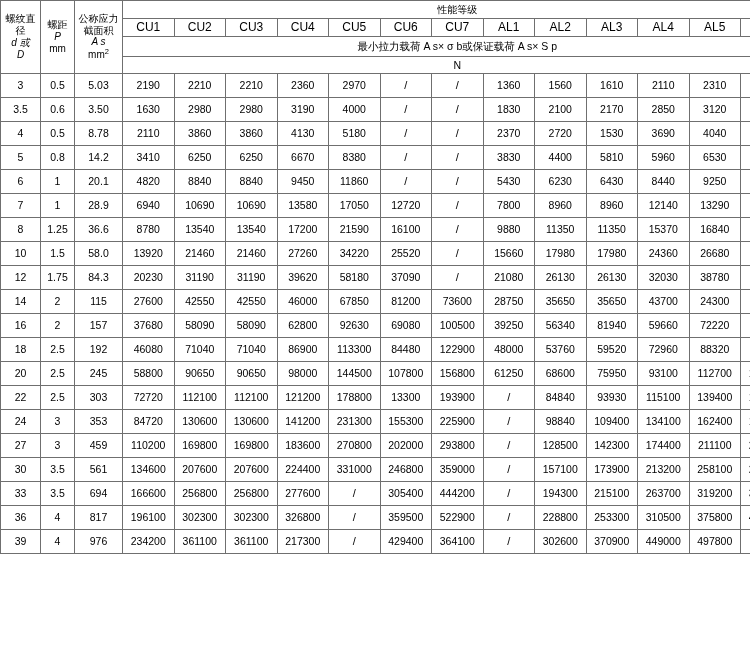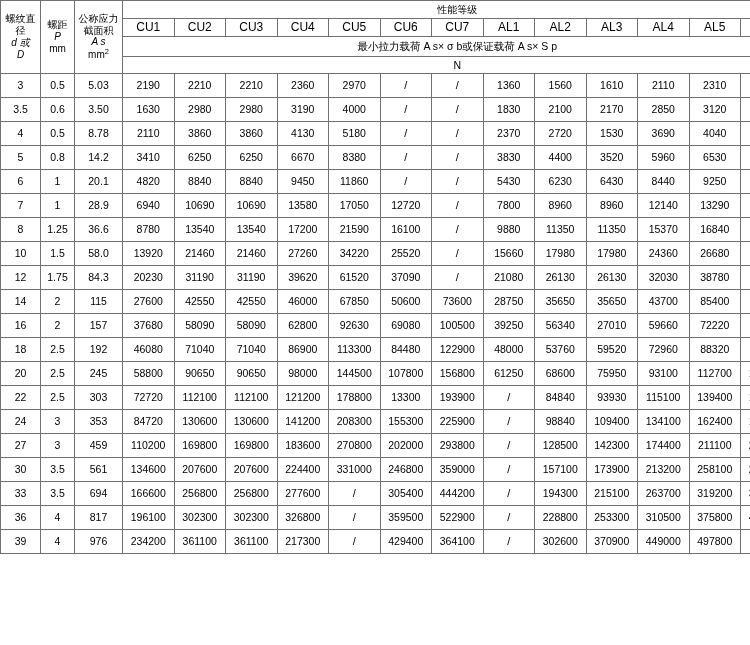--- a/index.html
+++ b/index.html
@@ -221,21 +221,21 @@
           <td>14.2</td>
           <td>3410</td>
           <td>6250</td>
           <td>6250</td>
           <td>6670</td>
           <td>8380</td>
           <td class="slash">/</td>
           <td class="slash">/</td>
           <td>3830</td>
           <td>4400</td>
-          <td>3520</td>
+          <td>5810</td>
           <td>5960</td>
           <td>6530</td>
           <td>7240</td>
         </tr>
         <tr>
           <td>6</td>
           <td>1</td>
           <td>20.1</td>
           <td>4820</td>
           <td>8840</td>
@@ -306,62 +306,62 @@
           <td>29580</td>
         </tr>
         <tr>
           <td>12</td>
           <td>1.75</td>
           <td>84.3</td>
           <td>20230</td>
           <td>31190</td>
           <td>31190</td>
           <td>39620</td>
-          <td>61520</td>
+          <td>58180</td>
           <td>37090</td>
           <td class="slash">/</td>
           <td>21080</td>
           <td>26130</td>
           <td>26130</td>
           <td>32030</td>
           <td>38780</td>
           <td>42990</td>
         </tr>
         <tr>
           <td>14</td>
           <td>2</td>
           <td>115</td>
           <td>27600</td>
           <td>42550</td>
           <td>42550</td>
           <td>46000</td>
           <td>67850</td>
-          <td>50600</td>
+          <td>81200</td>
           <td>73600</td>
           <td>28750</td>
           <td>35650</td>
           <td>35650</td>
           <td>43700</td>
-          <td>85400</td>
+          <td>24300</td>
           <td>58650</td>
         </tr>
         <tr>
           <td>16</td>
           <td>2</td>
           <td>157</td>
           <td>37680</td>
           <td>58090</td>
           <td>58090</td>
           <td>62800</td>
           <td>92630</td>
           <td>69080</td>
           <td>100500</td>
           <td>39250</td>
           <td>56340</td>
-          <td>27010</td>
+          <td>81940</td>
           <td>59660</td>
           <td>72220</td>
           <td>80070</td>
         </tr>
         <tr>
           <td>18</td>
           <td>2.5</td>
           <td>192</td>
           <td>46080</td>
           <td>71040</td>
@@ -414,21 +414,21 @@
           <td>154500</td>
         </tr>
         <tr>
           <td>24</td>
           <td>3</td>
           <td>353</td>
           <td>84720</td>
           <td>130600</td>
           <td>130600</td>
           <td>141200</td>
-          <td>208300</td>
+          <td>231300</td>
           <td>155300</td>
           <td>225900</td>
           <td class="slash">/</td>
           <td>98840</td>
           <td>109400</td>
           <td>134100</td>
           <td>162400</td>
           <td>180000</td>
         </tr>
         <tr>

